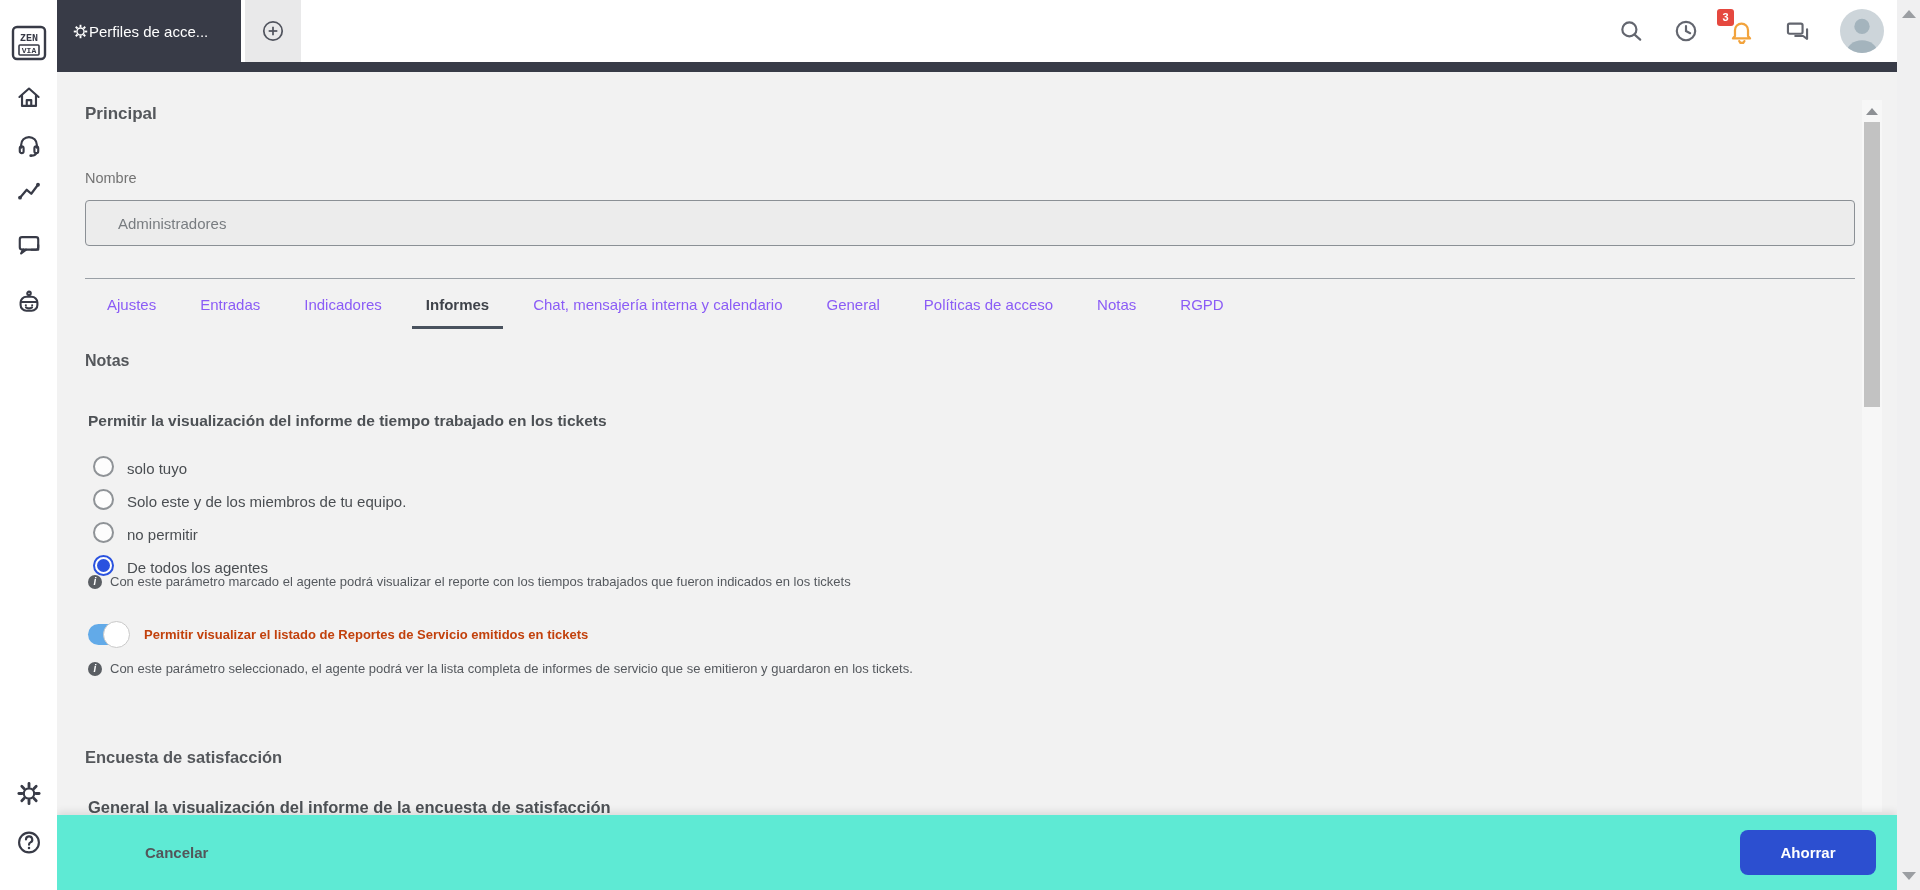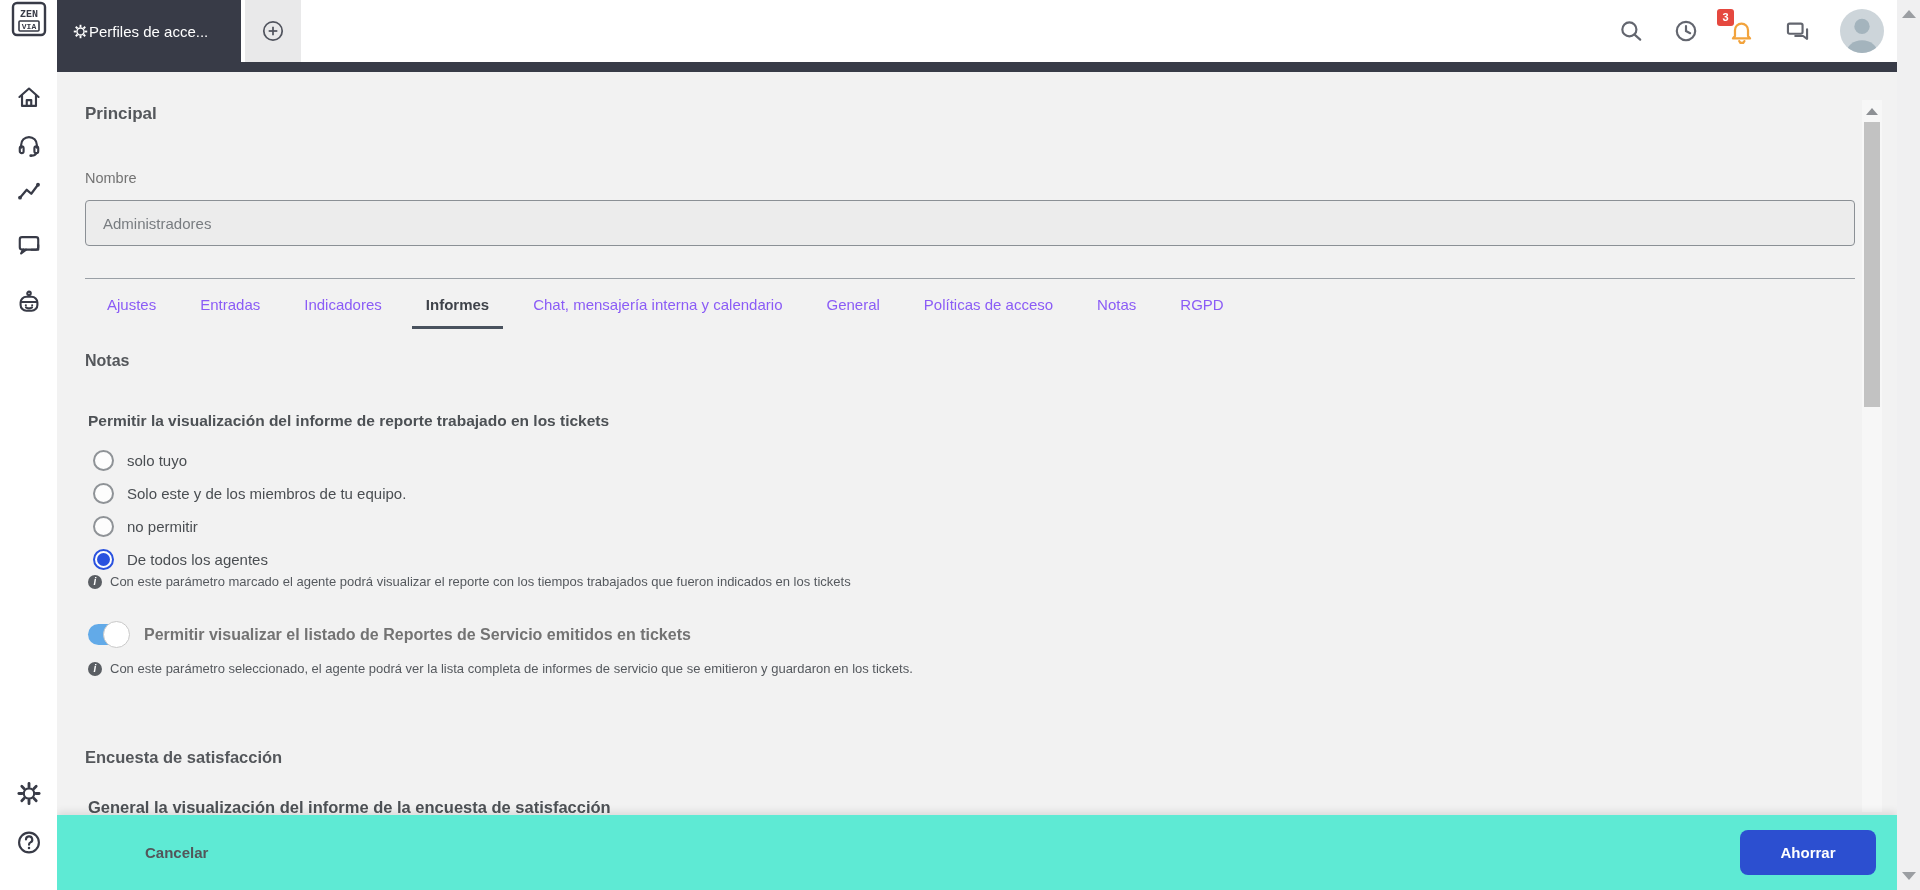--- a/index.html
+++ b/index.html
@@ -12,21 +12,21 @@
 
   
   .outer-scrollbar { position:absolute; top:0; right:0; width:23px; height:890px; background:#f0f0f1; z-index:60; }
   .osb-arrow { position:absolute; left:50%; transform:translateX(-50%); width:0; height:0;
     border-left:7px solid transparent; border-right:7px solid transparent; }
   .osb-up   { top:10px;    border-bottom:8px solid #9b9ea2; }
   .osb-down { bottom:10px; border-top:8px solid #9b9ea2; }
 
   
   .topbar { position:absolute; left:0; top:0; right:23px; height:62px; background:#fff; z-index:40; }
-  .logo-box { position:absolute; left:0; top:0; width:57px; height:62px; display:flex; align-items:flex-start; justify-content:center; }
+  .logo-box { position:absolute; left:0; top:0; width:57px; height:62px; display:flex; align-items:flex-end; justify-content:center; }
   .active-tab { position:absolute; left:57px; top:0; width:184px; height:62px; background:#383b47;
     color:#fff; display:flex; align-items:center; padding:0 15px; font-size:15px; cursor:pointer; }
   .active-tab .tab-label { white-space:nowrap; overflow:hidden; }
   .plus-tab { position:absolute; left:245px; top:0; width:56px; height:62px; background:#e9e9ea;
     display:flex; align-items:center; justify-content:center; cursor:pointer; }
   .topbar-icons { position:absolute; right:13px; top:0; height:62px; display:flex; align-items:center; gap:29px; }
   .tb-icon { cursor:pointer; position:relative; }
   .badge { position:absolute; top:-9px; left:-11px; min-width:17px; height:17px; padding:0 3px;
     background:#e5483f; color:#fff; border-radius:3px; font-size:11px; font-weight:bold;
     display:flex; align-items:center; justify-content:center; }
@@ -37,52 +37,52 @@
 
   
   .sidebar { position:absolute; left:0; top:62px; bottom:0; width:57px; background:#fff; z-index:45; }
   .side-icon { position:absolute; left:50%; transform:translateX(-50%); cursor:pointer; color:#383b47; }
 
   
   .content { position:absolute; left:57px; top:72px; right:23px; bottom:0; background:#f2f2f2; overflow:hidden; }
   .h-principal { position:absolute; left:28px; top:32px; font-size:17px; font-weight:bold; color:#54575b; }
   .lbl-nombre  { position:absolute; left:28px; top:98px; font-size:14.5px; color:#737373; }
   .name-input  { position:absolute; left:28px; top:128px; width:1770px; height:46px;
-    background:#ececec; border:1px solid #8b9095; border-radius:4px; padding:0 17px;
+    background:#ececec; border:1px solid #8b9095; border-radius:4px; padding:0 32px;
     font-family:"Liberation Sans",sans-serif; font-size:15px; color:#787c80; outline:none; }
   .tabs-divider { position:absolute; left:28px; top:206px; width:1770px; border-top:1px solid #9aa0a6; }
   .tabs-row { position:absolute; left:28px; top:207px; height:50px; display:flex; }
   .tab { position:relative; display:flex; align-items:center; padding:0 22px; font-size:15px; color:#8b5cf6; cursor:pointer; white-space:nowrap; }
   .tab.active { font-weight:bold; color:#3f434a; }
   .tab.active::after { content:""; position:absolute; left:8px; right:8px; bottom:0; height:3px; background:#49525e; }
 
   .h-notas { position:absolute; left:28px; top:280px; font-size:16px; font-weight:bold; color:#54575b; }
   .question1 { position:absolute; left:31px; top:340px; font-size:15.5px; font-weight:bold; color:#4d5155; }
 
   .radio-group { position:absolute; left:36px; top:372px; }
-  .radio-row { display:flex; align-items:center; height:33px; cursor:pointer; }
+  .radio-row { display:flex; align-items:flex-end; height:33px; cursor:pointer; }
   .radio { width:21px; height:21px; border:2px solid #8f9397; border-radius:50%; background:#fdfdfd; flex:0 0 auto; }
   .radio::after { content:""; display:block; width:13px; height:13px; margin:2px; border-radius:50%; background:transparent; }
   .radio-row.checked .radio { border-color:#2a52df; }
   .radio-row.checked .radio::after { background:#2a52df; }
   .radio-label { margin-left:13px; font-size:15px; color:#4a4e52; }
 
   .info-row { position:absolute; left:31px; display:flex; align-items:center; gap:8px; font-size:13px; color:#55595e; }
   .info-row1 { top:502px; }
   .info-row2 { top:589px; }
   .info-dot { width:14px; height:14px; border-radius:50%; background:#5a5e63; color:#fff; font-size:10px;
     font-weight:bold; font-style:italic; display:flex; align-items:center; justify-content:center; flex:0 0 auto; }
 
   .toggle-row { position:absolute; left:31px; top:552px; display:flex; align-items:center; }
   .toggle { position:relative; width:40px; height:21px; border-radius:11px; background:#b9bcc0; cursor:pointer; flex:0 0 auto; }
   .toggle.on { background:#62aae8; }
   .toggle .knob { position:absolute; left:-2px; top:-3px; width:27px; height:27px; border-radius:50%;
     background:#fff; border:1px solid #c9c9c9; }
   .toggle.on .knob { left:auto; right:-2px; }
-  .toggle-label { margin-left:16px; font-size:16px; font-weight:bold; color:#737373; }
+  .toggle-label { margin-left:16px; font-size:13px; font-weight:bold; color:#c2410c; }
 
   .h-encuesta { position:absolute; left:28px; top:676px; font-size:16.5px; font-weight:bold; color:#54575b; }
   .partial-question { position:absolute; left:31px; top:726px; font-size:16.5px; font-weight:bold; color:#4d5155; z-index:1; }
 
   
   .inner-scrollbar { position:absolute; right:15px; top:28px; width:20px; height:712px; background:#f7f7f7; z-index:2; }
   .isb-up { position:absolute; top:8px; left:50%; transform:translateX(-50%); width:0; height:0;
     border-left:6px solid transparent; border-right:6px solid transparent; border-bottom:7px solid #8d9094; }
   .isb-thumb { position:absolute; left:2px; right:2px; top:22px; height:285px; background:#c2c2c2; cursor:grab; }
 
@@ -251,21 +251,21 @@
     <span class="tab active">Informes</span>
     <span class="tab">Chat, mensajería interna y calendario</span>
     <span class="tab">General</span>
     <span class="tab">Políticas de acceso</span>
     <span class="tab">Notas</span>
     <span class="tab">RGPD</span>
   </div>
 
   <div class="h-notas">Notas</div>
 
-  <div class="question1">Permitir la visualización del informe de reporte trabajado en los tickets</div>
+  <div class="question1">Permitir la visualización del informe de tiempo trabajado en los tickets</div>
 
   <div class="radio-group">
     <div class="radio-row">
       <span class="radio"></span>
       <span class="radio-label">solo tuyo</span>
     </div>
     <div class="radio-row">
       <span class="radio"></span>
       <span class="radio-label">Solo este y de los miembros de tu equipo.</span>
     </div>

